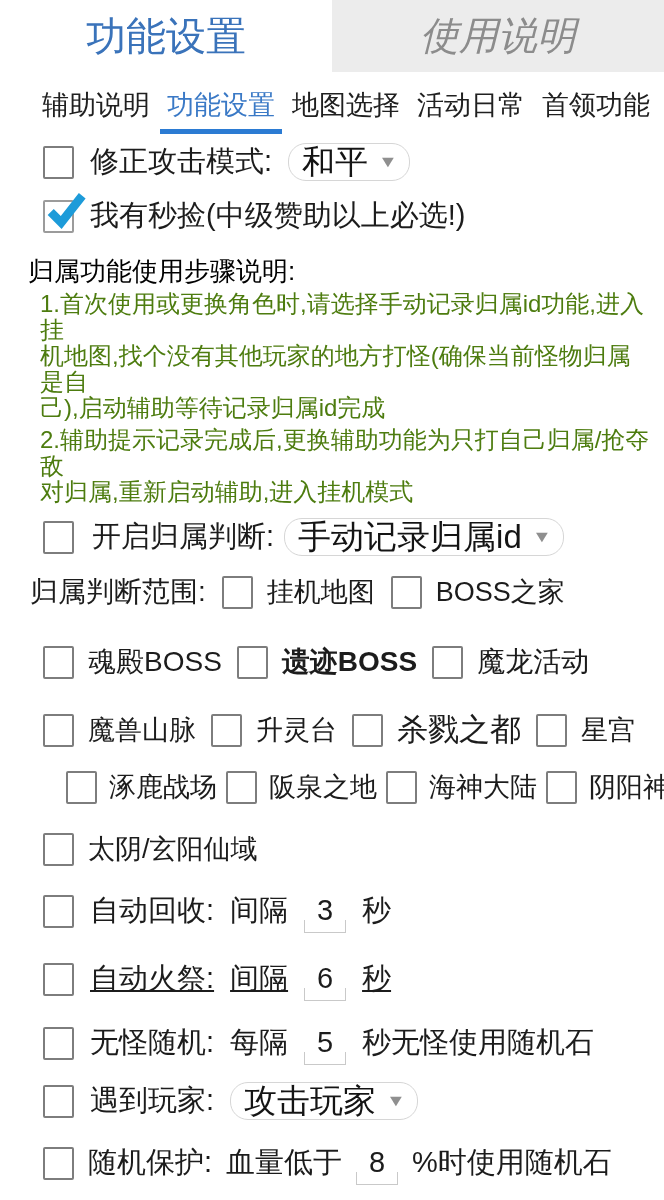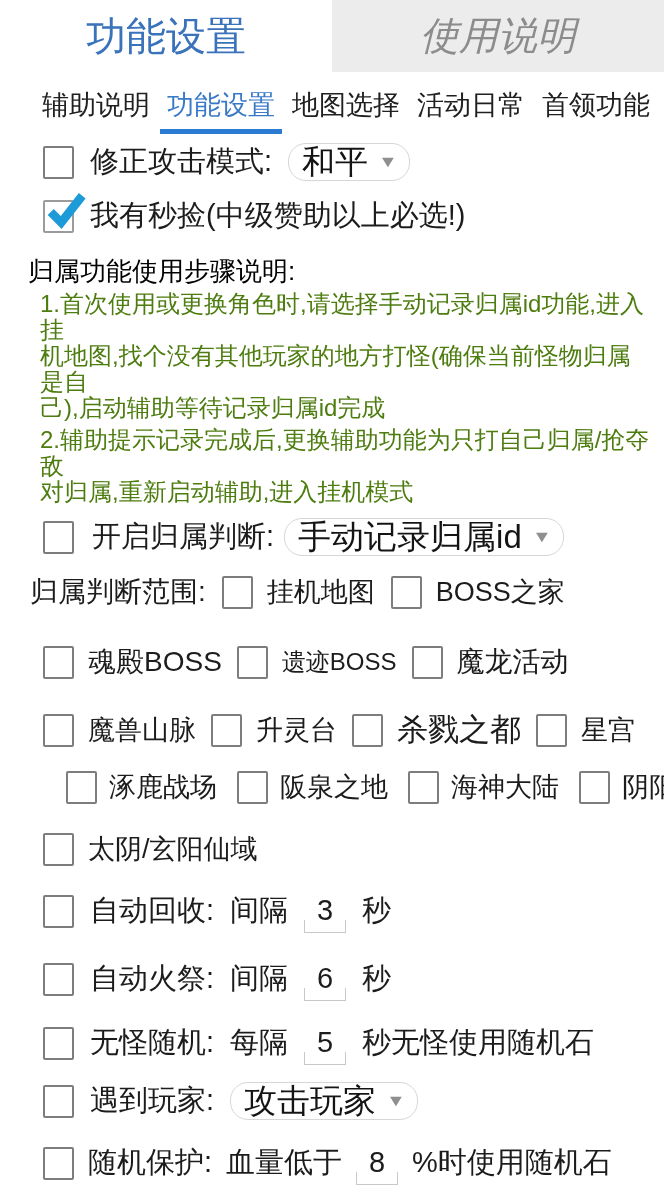--- a/index.html
+++ b/index.html
@@ -120,21 +120,21 @@
     </span>
   </div>
 
   <div class="row" style="margin-top:32px;gap:15px;">
     <span class="pair">
       <span class="cb"></span>
       <span class="map-lbl" style="font-size:28px;">魂殿BOSS</span>
     </span>
     <span class="pair">
       <span class="cb"></span>
-      <span class="map-lbl" style="font-size:24px;">遗迹BOSS</span>
+      <span class="map-lbl" style="font-size:28px;font-weight:bold;">遗迹BOSS</span>
     </span>
     <span class="pair">
       <span class="cb"></span>
       <span class="map-lbl" style="font-size:28px;">魔龙活动</span>
     </span>
   </div>
 
   <div class="row" style="margin-top:28px;gap:15px;">
     <span class="pair">
       <span class="cb"></span>
@@ -147,21 +147,21 @@
     <span class="pair">
       <span class="cb"></span>
       <span class="map-lbl big-lbl">杀戮之都</span>
     </span>
     <span class="pair">
       <span class="cb"></span>
       <span class="map-lbl">星宫</span>
     </span>
   </div>
 
-  <div class="row" style="margin-top:18px;gap:20px;padding-left:23px;">
+  <div class="row" style="margin-top:18px;gap:9px;padding-left:23px;">
     <span class="pair" style="gap:12px;">
       <span class="cb"></span>
       <span class="map-lbl">涿鹿战场</span>
     </span>
     <span class="pair" style="gap:12px;justify-content:space-between;">
       <span class="cb"></span>
       <span class="map-lbl">阪泉之地</span>
     </span>
     <span class="pair" style="gap:12px;">
       <span class="cb"></span>
@@ -183,21 +183,21 @@
   <div class="row" style="margin-top:24px;">
     <span class="cb"></span>
     <span class="lbl">自动回收:</span>
     <span class="lbl">间隔</span>
     <span class="ubox">
       <input class="num" value="3" style="">
     </span>
     <span class="lbl">秒</span>
   </div>
 
-  <div class="row" style="margin-top:28px;">
+  <div class="row" style="margin-top:28px;text-decoration:underline;">
     <span class="cb"></span>
     <span class="lbl">自动火祭:</span>
     <span class="lbl">间隔</span>
     <span class="ubox">
       <input class="num" value="6" style="">
     </span>
     <span class="lbl">秒</span>
   </div>
 
 

